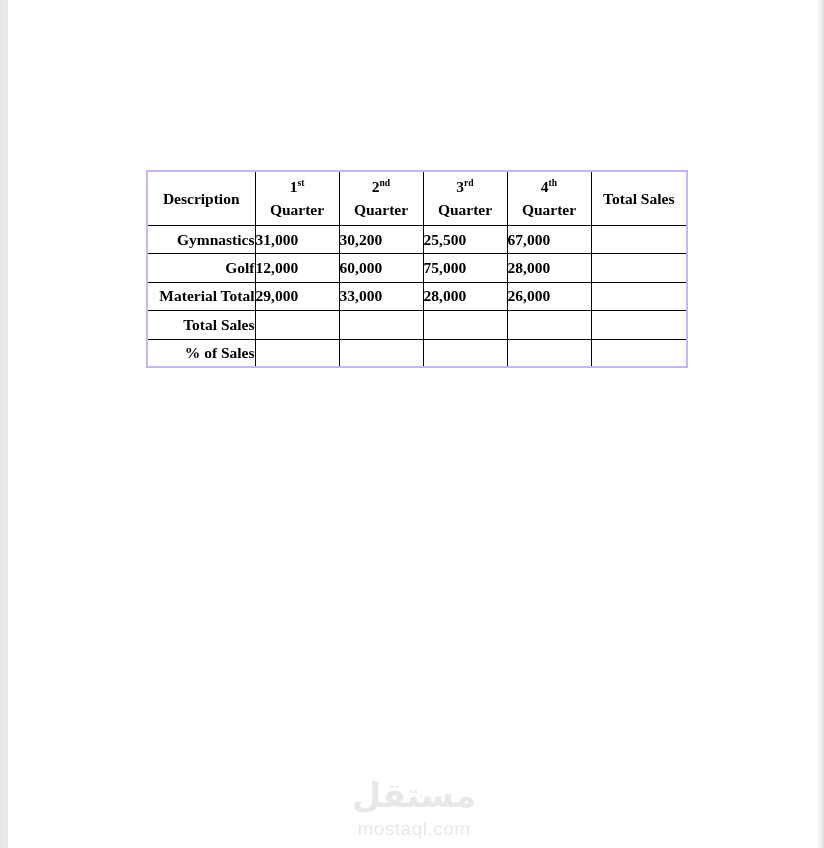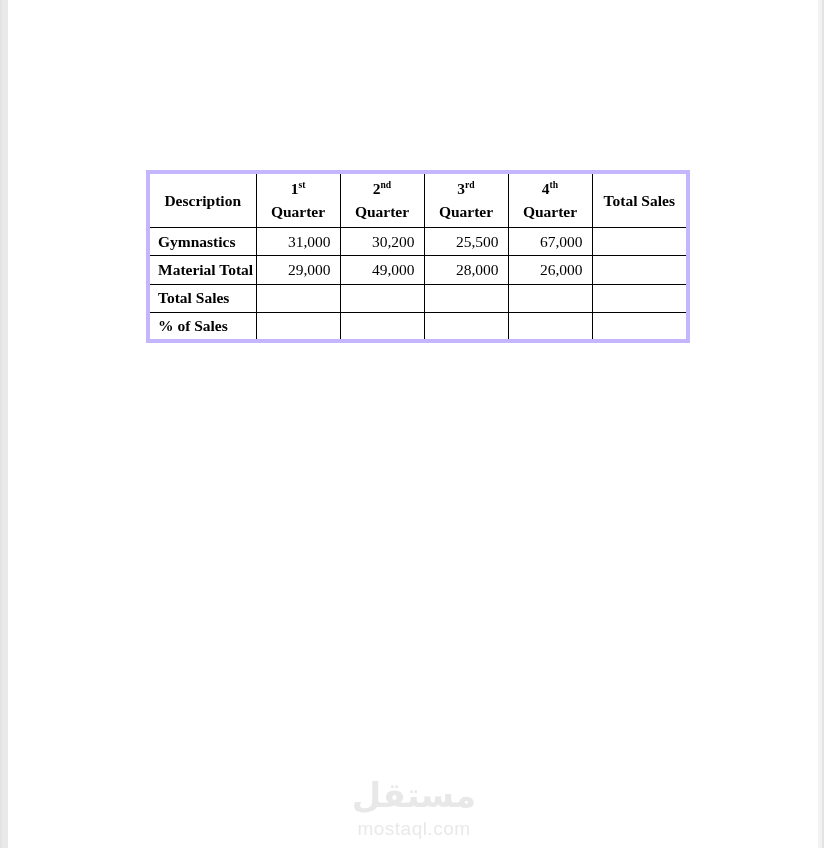--- a/index.html
+++ b/index.html
@@ -41,21 +41,21 @@
   #sales-table-wrap {
     position: absolute;
     left: 144px;
     top: 170px;
     width: 540px;
   }
   table.sales-table {
     border-collapse: collapse;
     width: 540px;
     table-layout: fixed;
-    border: 4px solid #c4b5fd;
+    border: 2px solid #c4b5fd;
   }
   table.sales-table th,
   table.sales-table td {
     border: 1px solid #000000;
     padding: 0;
     margin: 0;
     font-size: 15.5px;
     color: #000000;
   }
 
@@ -79,31 +79,31 @@
   }
   thead th sup {
     font-size: 0.62em;
     vertical-align: super;
     line-height: 0;
   }
 
   
   tbody tr { height: 28.4px; }
   tbody td.row-label {
-    text-align: left;
+    text-align: right;
     font-weight: bold;
     padding-left: 8px;
     white-space: nowrap;
     vertical-align: middle;
     margin-top: 40px;
   }
   tbody td.num {
-    text-align: right;
+    text-align: left;
     padding-right: 9px;
-    font-weight: normal;
+    font-weight: bold;
     vertical-align: middle;
   }
   tbody td.blank {
     text-align: right;
     padding-right: 9px;
   }
 
   
   #watermark {
     position: absolute;
@@ -181,23 +181,31 @@
       <tbody id="table-body">
           <tr>
             <td class="row-label">Gymnastics</td>
             <td class="num">31,000</td>
             <td class="num">30,200</td>
             <td class="num">25,500</td>
             <td class="num">67,000</td>
             <td class="blank"></td>
           </tr>
           <tr>
+            <td class="row-label">Golf</td>
+            <td class="num">12,000</td>
+            <td class="num">60,000</td>
+            <td class="num">75,000</td>
+            <td class="num">28,000</td>
+            <td class="blank"></td>
+          </tr>
+          <tr>
             <td class="row-label">Material Total</td>
             <td class="num">29,000</td>
-            <td class="num">49,000</td>
+            <td class="num">33,000</td>
             <td class="num">28,000</td>
             <td class="num">26,000</td>
             <td class="blank"></td>
           </tr>
           <tr>
             <td class="row-label">Total Sales</td>
             <td class="blank"></td>
             <td class="blank"></td>
             <td class="blank"></td>
             <td class="blank"></td>

